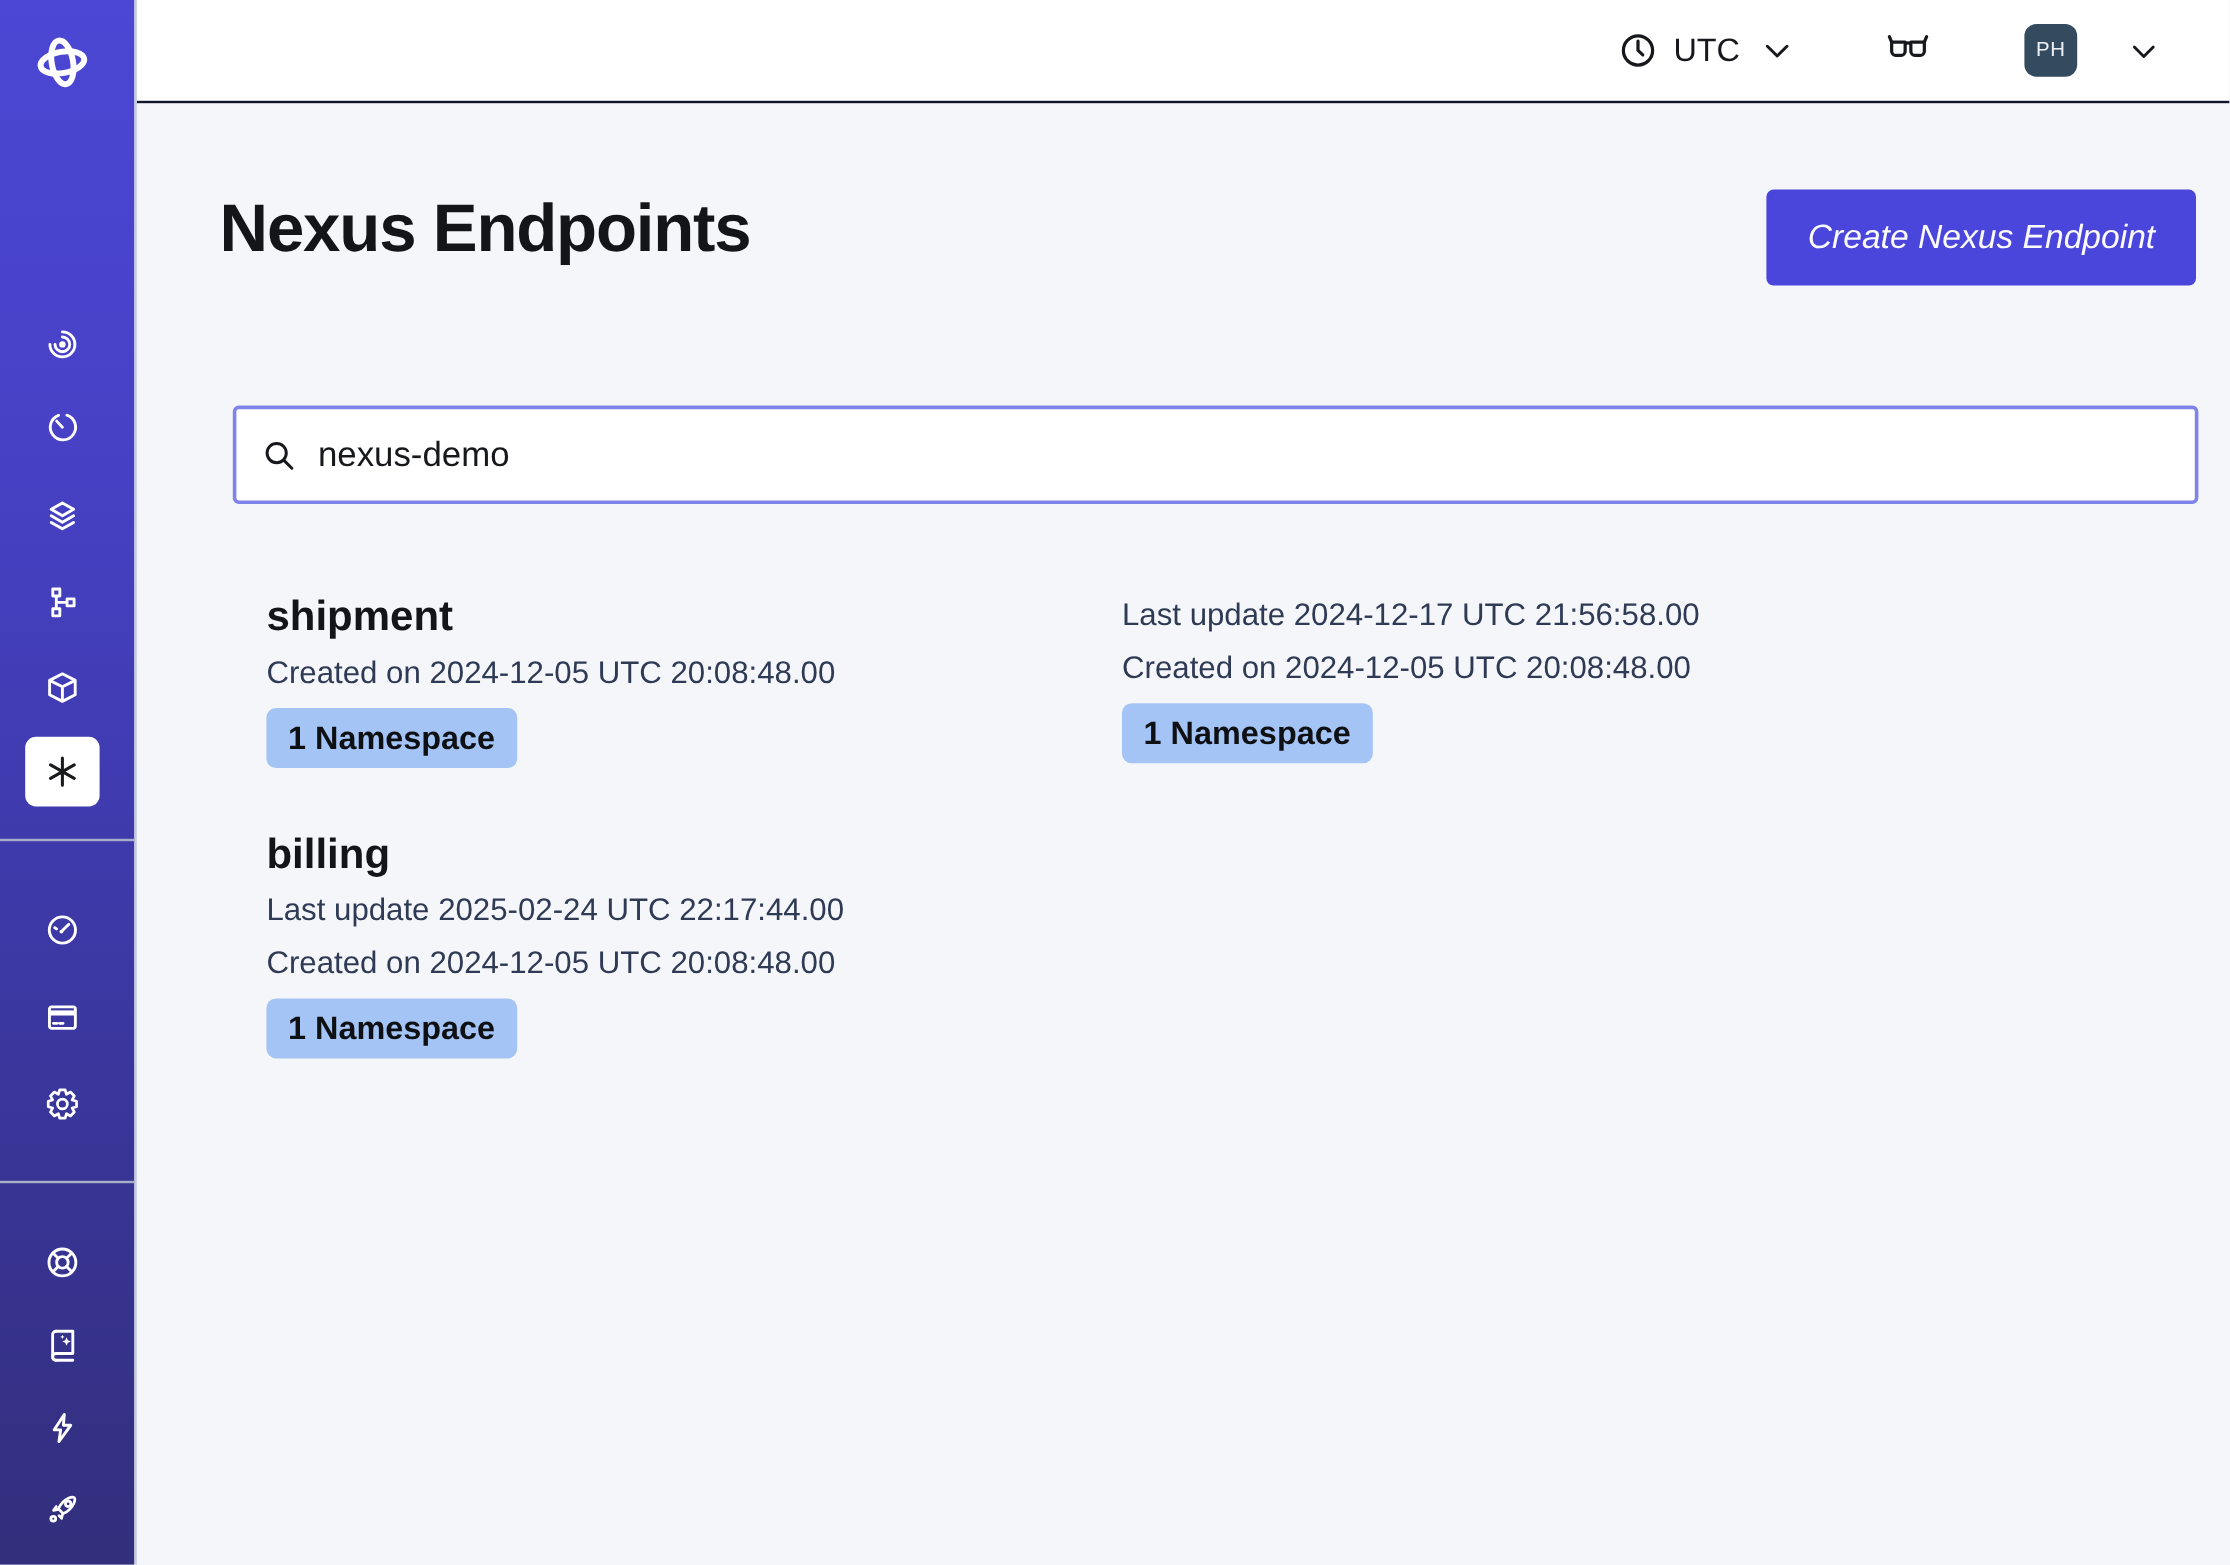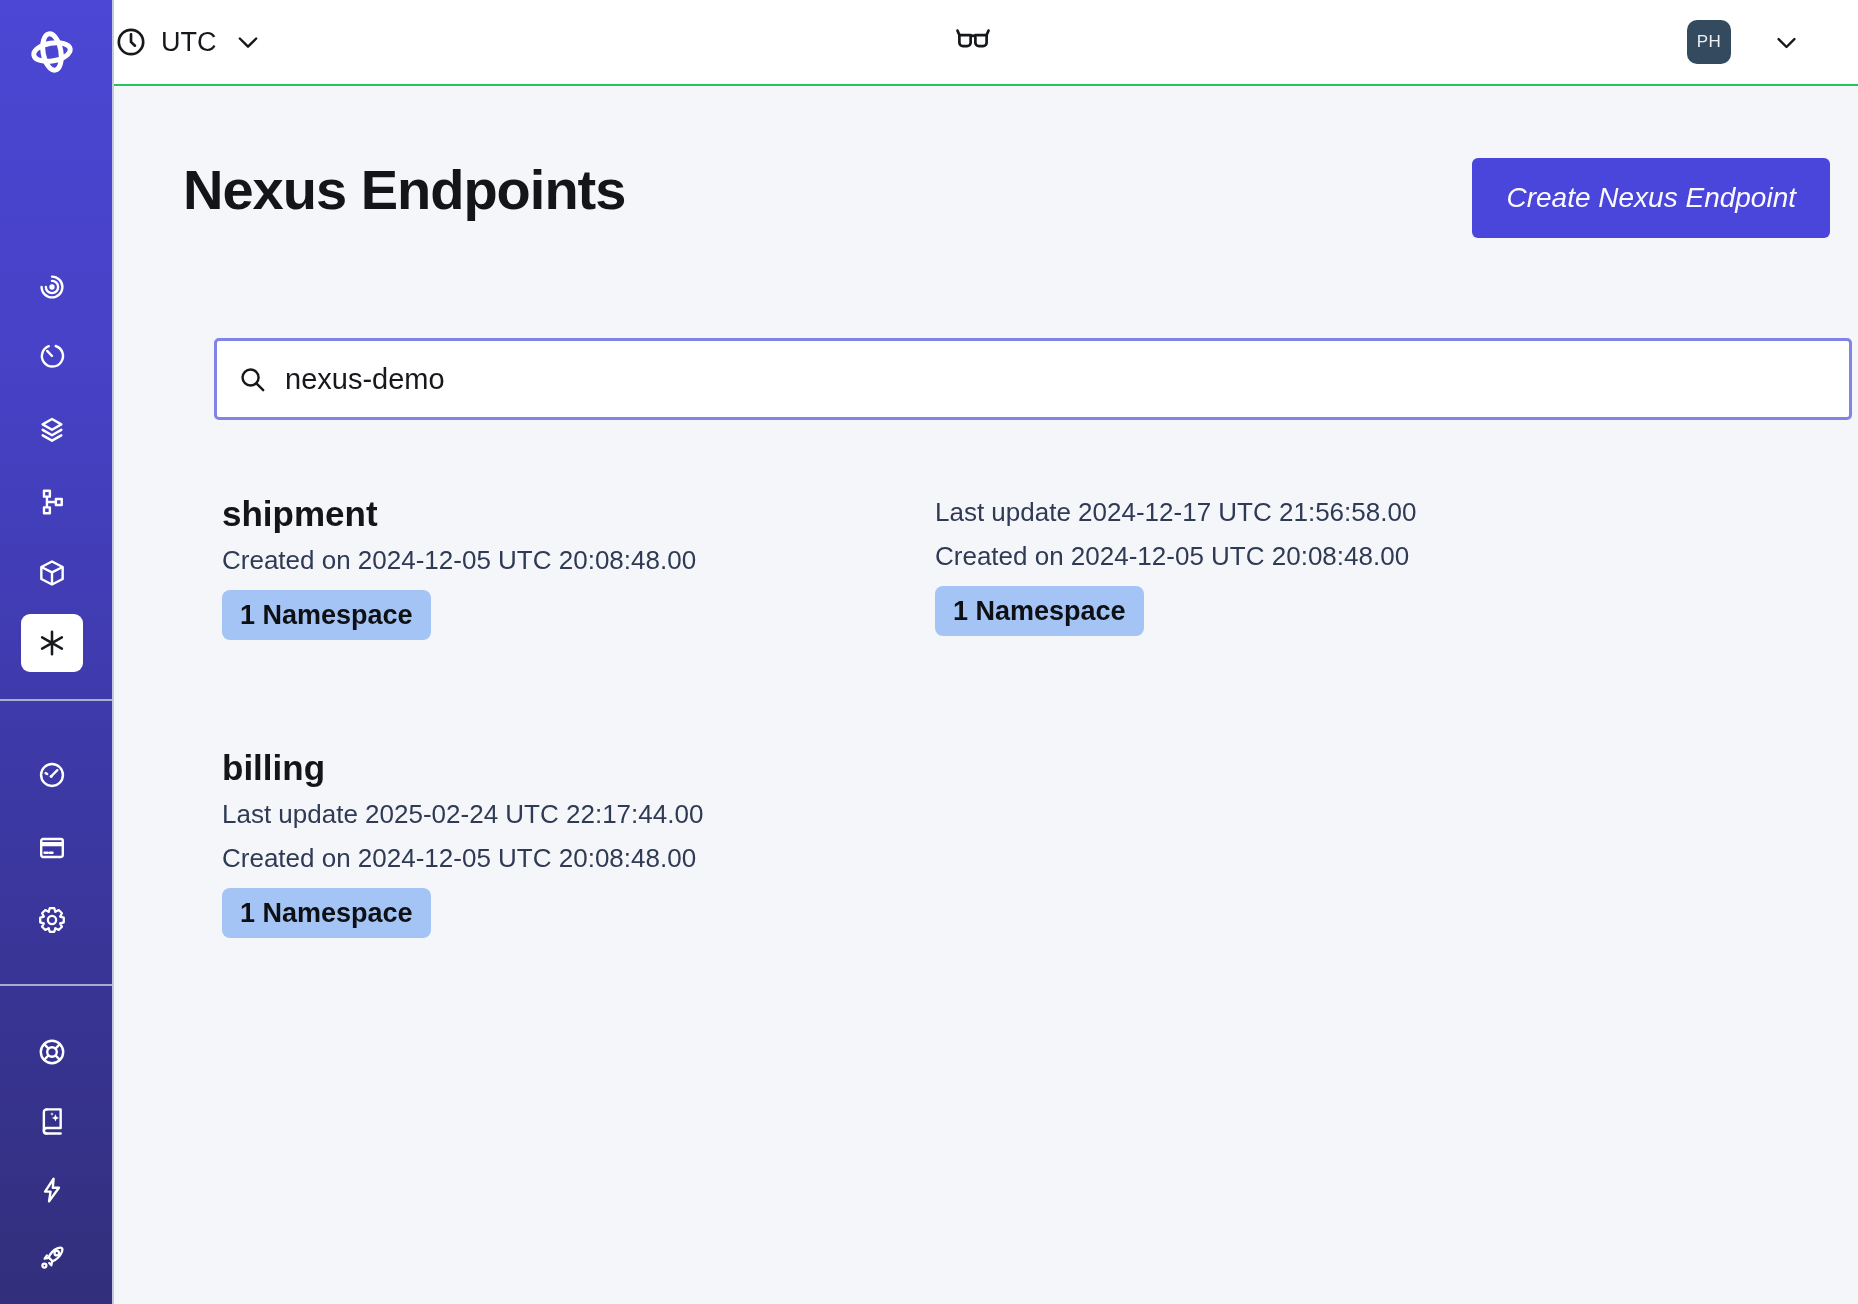--- a/index.html
+++ b/index.html
@@ -24,22 +24,22 @@
   .nav-tile {
     position:absolute; left:21px; top:614px; width:62px; height:58px;
     background:#FFFFFF; border-radius:9px; color:#191A1E;
     display:flex; align-items:center; justify-content:center; cursor:pointer;
   }
   .side-divider { position:absolute; left:0; width:100%; height:2px; background:#A9AFC9; }
 
   
   .topbar {
     position:absolute; left:114px; top:0; right:0; height:86px; background:#FFFFFF;
-    border-bottom:2px solid #22c55e; display:flex; align-items:center;
-    justify-content:space-between; padding-right:58px; box-sizing:border-box; color:#17181C;
+    border-bottom:2px solid #0f172a; display:flex; align-items:center;
+    justify-content:flex-end; padding-right:58px; box-sizing:border-box; color:#17181C;
   }
   .tz-selector { display:flex; align-items:center; cursor:pointer; }
   .tz-label { font-size:27px; color:#17181C; margin:0 17px 0 13px; }
   .glasses-btn { margin-left:76px; cursor:pointer; display:flex; align-items:center; }
   .account { display:flex; align-items:center; margin-left:78px; cursor:pointer;gap:25px; }
   .avatar {
     width:44px; height:44px; border-radius:10px; background:#344A5E; color:#EDF1F5;
     display:flex; align-items:center; justify-content:center;
     font-size:17px; letter-spacing:.5px;
   }
@@ -52,31 +52,31 @@
     font-size:56px; line-height:56px; font-weight:700; color:#141519; letter-spacing:-1px;
   }
   .create-btn {
     position:absolute; top:70px; right:28px; height:80px; padding:0 34px;
     background:#4A45DB; color:#FAFAFF; font-size:28px; border:none; border-radius:6px;
     font-family:inherit; cursor:pointer;font-style:italic;
   }
   .search-box {
     position:absolute; left:80px; top:250px; width:1638px; height:82px; box-sizing:border-box;
     background:#FFFFFF; border:3px solid #8084E8; border-radius:5px;
-    display:flex; align-items:center; padding:0 10px 0 20px; gap:15px;margin-left:20px;
+    display:flex; align-items:center; padding:0 10px 0 20px; gap:15px;
   }
   .search-box svg { flex:none; }
   .search-box input {
     flex:1; border:none; outline:none; background:transparent;
     font-size:29px; color:#17181C; font-family:inherit;
   }
 
   .cards {
     position:absolute; left:108px; top:402px;
-    display:grid; grid-template-columns:713px 713px; row-gap:104px;
+    display:grid; grid-template-columns:713px 713px; row-gap:48px;
   }
   .endpoint-card { cursor:pointer; }
   .card-title { margin:0; font-size:35px; line-height:48px; font-weight:700; color:#141519; }
   .card-line  { font-size:26px; line-height:44px; color:#2F3A55; }
   .badge {
     display:inline-block; margin-top:8px; height:50px; line-height:50px; padding:0 18px;
     background:#A3C4F5; color:#0F1013; font-size:27px; font-weight:700; border-radius:8px;
   }
 </style>
 </head>

